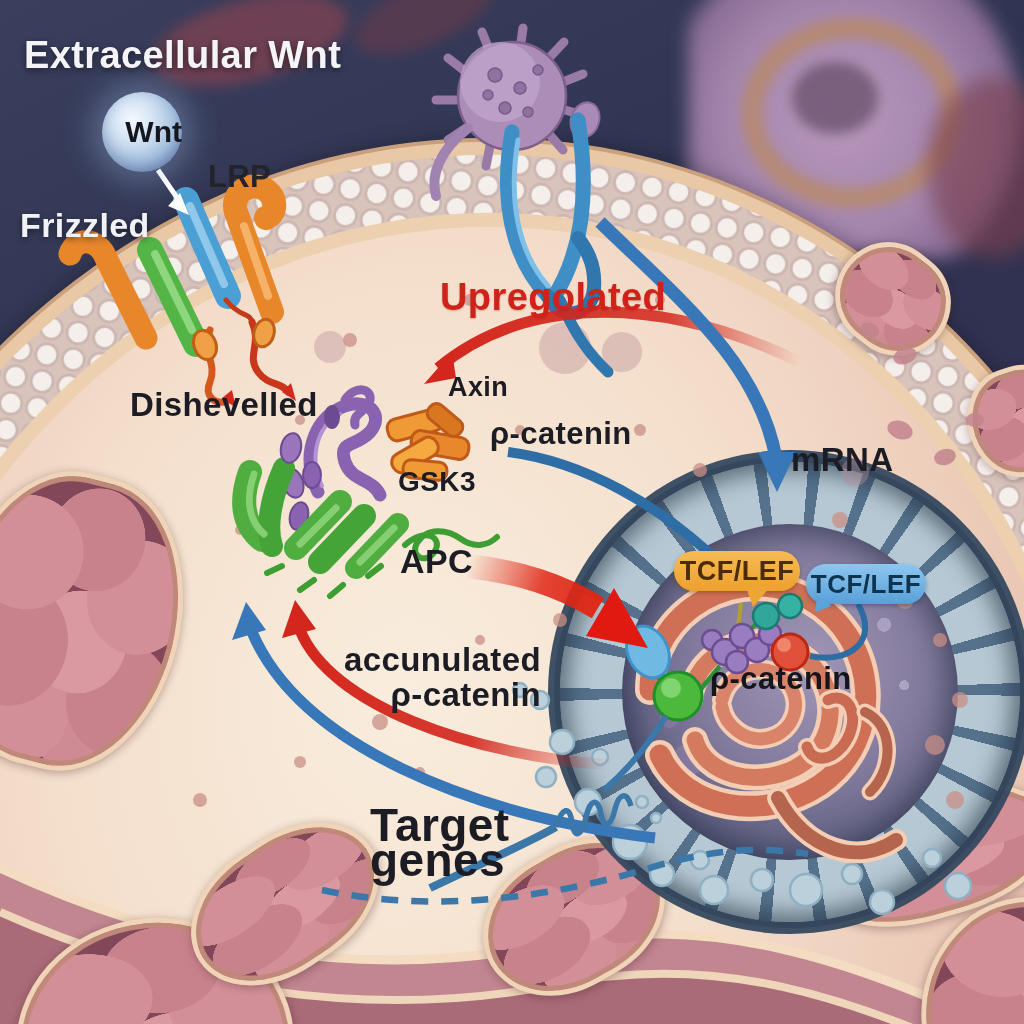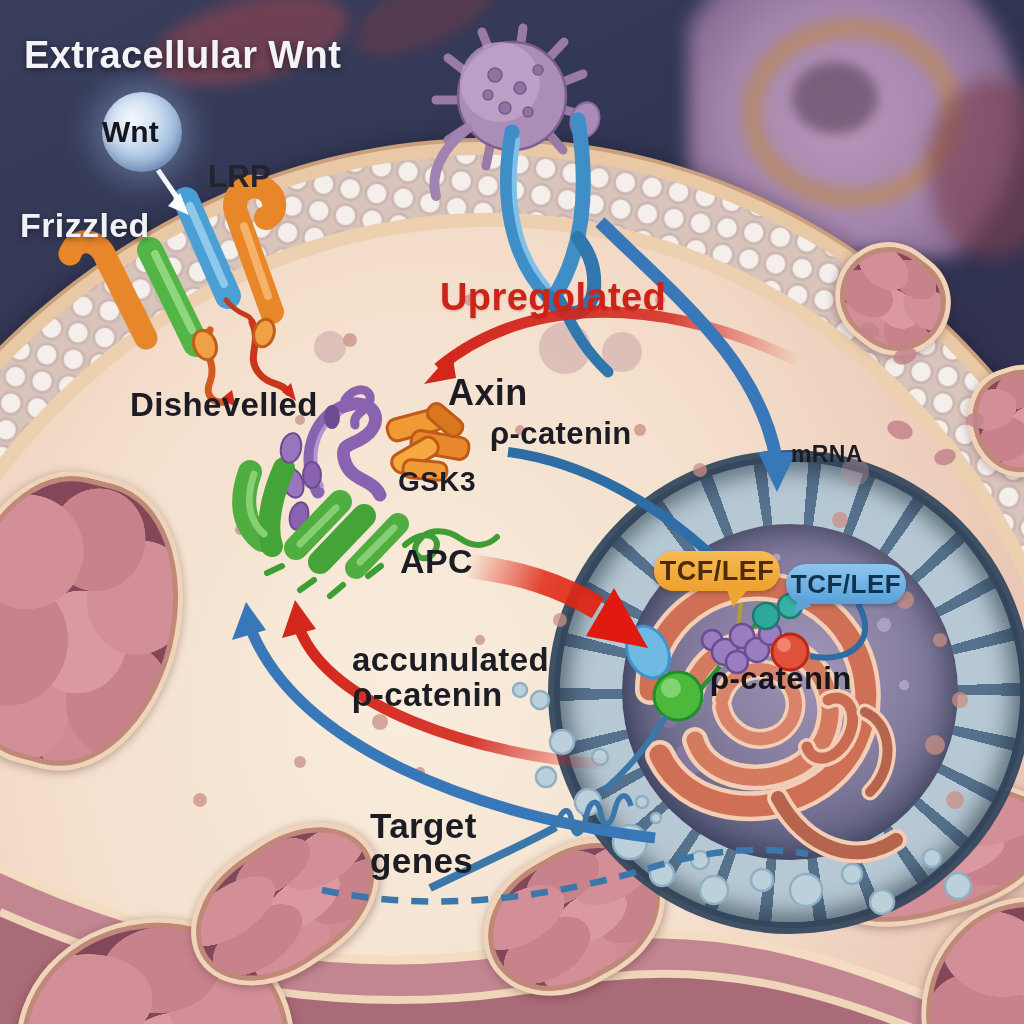--- a/index.html
+++ b/index.html
@@ -61,49 +61,49 @@
   .mito1{left:-48px;top:472px;width:218px;height:288px;transform:rotate(14deg);}
   .mito2{left:16px;top:918px;width:268px;height:240px;border-radius:50%;transform:rotate(-6deg);}
   .mito3{left:182px;top:838px;width:196px;height:122px;transform:rotate(-34deg);}
   .mito4{left:478px;top:848px;width:182px;height:128px;transform:rotate(-30deg);}
   .mito5{left:808px;top:792px;width:240px;height:116px;transform:rotate(-16deg);}
   .mito6{left:922px;top:900px;width:210px;height:210px;transform:rotate(18deg);}
   .mito7{left:834px;top:246px;width:108px;height:96px;transform:rotate(38deg);}
   .mito8{left:968px;top:366px;width:96px;height:100px;transform:rotate(-18deg);}
   
   .badge{position:absolute;display:flex;align-items:center;justify-content:center;
-    border-radius:20px;font-weight:bold;letter-spacing:.5px;}
+    border-radius:20px;font-weight:bold;letter-spacing:.5px;margin-left:20px;}
   .badge-orange{left:654px;top:551px;width:126px;height:40px;font-size:27px;color:#4a2c08;
     background:linear-gradient(#f7bb55,#eda02e);box-shadow:0 2px 4px rgba(90,50,10,.4);}
   .badge-orange::after{content:'';position:absolute;left:68px;top:36px;
     border:12px solid transparent;border-top:20px solid #eda634;transform:skewX(-14deg);}
   .badge-blue{left:786px;top:564px;width:120px;height:40px;font-size:26px;color:#0f3450;
     background:linear-gradient(#8ec6ef,#58a0d8);box-shadow:0 2px 4px rgba(20,50,80,.4);}
   .badge-blue::after{content:'';position:absolute;left:2px;top:34px;
     border:9px solid transparent;border-top:15px solid #5ea3d8;transform:rotate(38deg);}
   
   .wnt-sphere{left:102px;top:92px;width:80px;height:80px;border-radius:50%;
-    display:flex;align-items:center;justify-content:flex-start;
+    display:flex;align-items:center;justify-content:flex-end;
     background:radial-gradient(circle at 38% 35%, #f4f9ff 0%, #d3e2f3 30%, #a3bfde 62%, #8099c2 82%, #7186ad 100%);
     box-shadow:0 0 28px 12px rgba(165,195,235,.30), inset 0 -6px 14px rgba(60,80,130,.35);
     font-size:30px;font-weight:600;color:#16161e;}
   
   .lbl{position:absolute;color:#1c1c24;font-weight:600;letter-spacing:.4px;white-space:pre-line;}
   .lbl-title{left:24px;top:34px;font-size:38px;font-weight:bold;color:#f4f4f8;text-shadow:0 2px 7px rgba(0,0,0,.55);text-align:center;}
   .lbl-lrp{left:208px;top:142px;font-size:31px;color:#23232c;margin-top:17px;}
   .lbl-frizzled{left:20px;top:206px;font-size:34px;color:#f2f2f6;text-shadow:0 2px 6px rgba(0,0,0,.5);}
   .lbl-upreg{left:440px;top:276px;font-size:38px;font-weight:bold;color:#cf231a;text-shadow:0 1px 2px rgba(120,10,5,.25);}
   .lbl-dsh{left:130px;top:386px;font-size:33px;text-align:center;}
-  .lbl-axin{left:448px;top:372px;font-size:36px;}
+  .lbl-axin{left:448px;top:372px;font-size:27px;}
   .lbl-bcat1{left:490px;top:416px;font-size:31px;}
   .lbl-gsk3{left:398px;top:466px;font-size:28px;}
   .lbl-apc{left:400px;top:530px;font-size:34px;margin-top:12px;}
-  .lbl-mrna{left:791px;top:441px;font-size:23px;}
-  .lbl-acc{left:352px;top:642px;font-size:33px;line-height:35px;}
-  .lbl-target{left:370px;top:808px;font-size:35px;line-height:35px;}
+  .lbl-mrna{left:791px;top:441px;font-size:33px;}
+  .lbl-acc{left:344px;top:642px;font-size:33px;line-height:35px;text-align:right;}
+  .lbl-target{left:370px;top:808px;font-size:46px;line-height:35px;}
   .lbl-bcat2{left:710px;top:661px;font-size:31px;color:#15151c;}
   svg{position:absolute;left:0;top:0;}
 </style>
 </head>
 <body>
 
 <div id="canvas">
 
   <div class="blob ec-maroon1"></div>
   <div class="blob ec-maroon2"></div>

